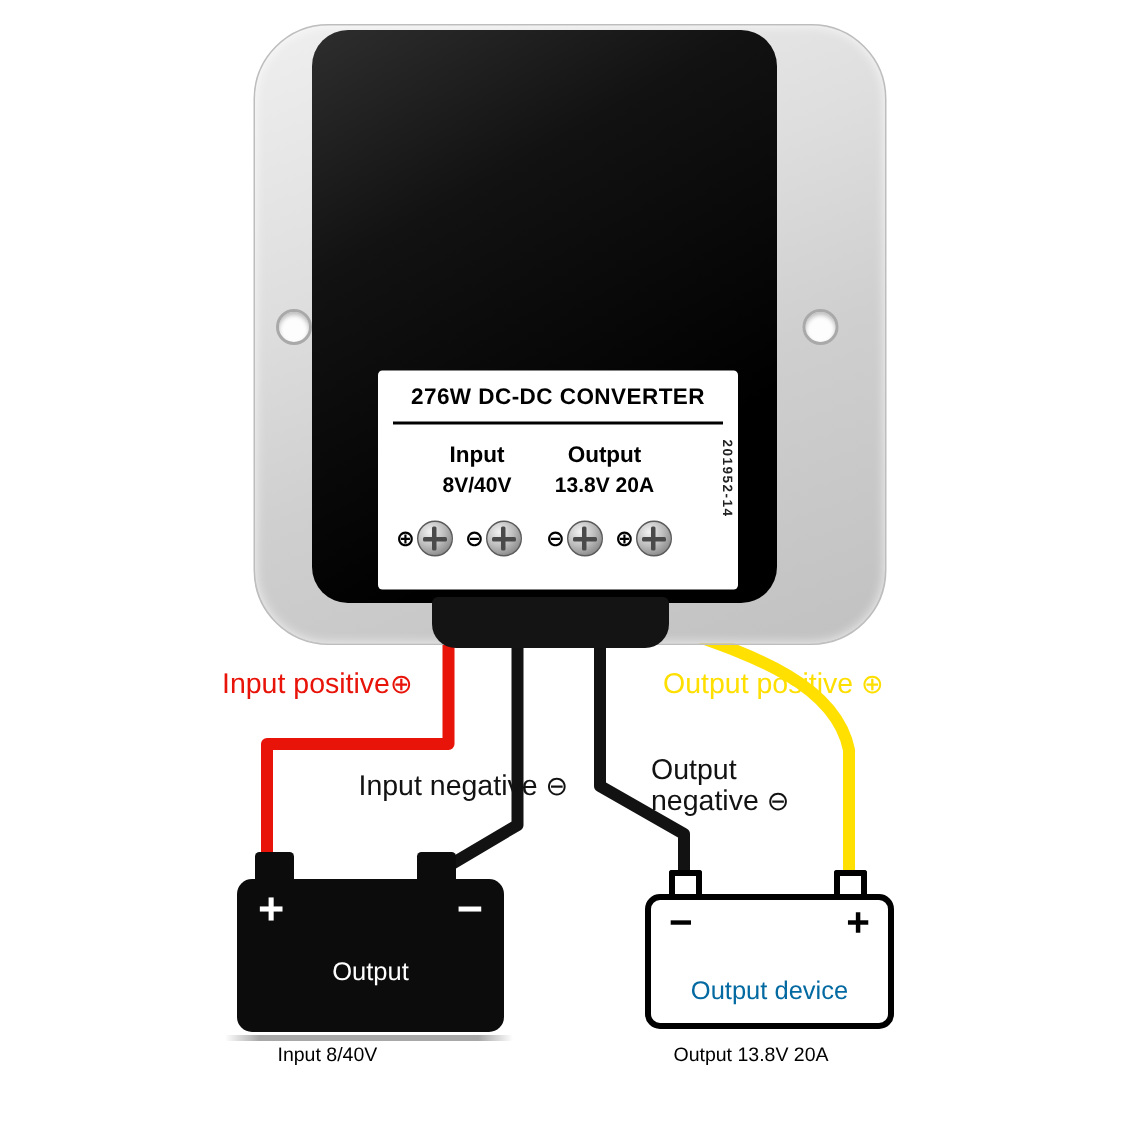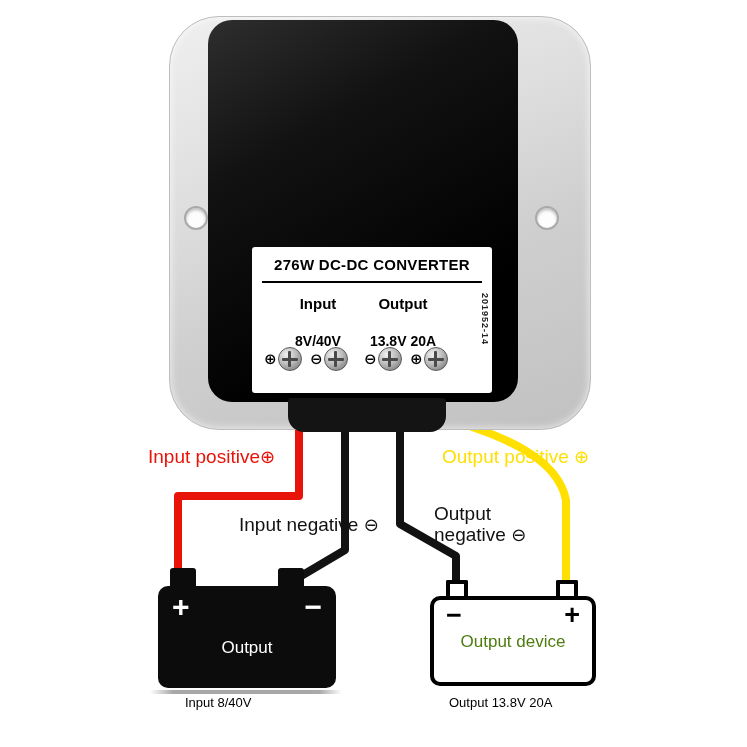--- a/index.html
+++ b/index.html
@@ -34,21 +34,21 @@
   }
   .label-title{
     position:absolute;top:9px;left:0;width:100%;text-align:center;
     font-size:15px;font-weight:bold;letter-spacing:.3px;white-space:nowrap;
   }
   .label-divider{position:absolute;left:10px;right:10px;top:34px;height:2px;background:#000;}
   .col{position:absolute;text-align:center;}
   .col-input{left:26px;top:48px;width:80px;}
   .col-output{left:111px;top:48px;width:80px;}
   .col-header{font-size:15px;font-weight:bold;}
-  .col-spec{font-size:14px;font-weight:bold;margin-top:21px;white-space:nowrap;}
+  .col-spec{font-size:14px;font-weight:bold;margin-top:3px;white-space:nowrap;}
   .terminal{position:absolute;top:100px;display:flex;align-items:center;gap:1px;}
   .t1{left:12px;} .t2{left:58px;} .t3{left:112px;} .t4{left:158px;}
   .tsym{font-family:"DejaVu Sans", sans-serif;font-size:15px;font-weight:bold;line-height:1;}
   .screw{
     position:relative;width:22px;height:22px;border-radius:50%;
     border:1px solid #5a5a5a;flex:0 0 auto;
     background:radial-gradient(circle at 35% 30%,#f2f2f2,#bdbdbd 45%,#8a8a8a 80%,#707070);
   }
   .screw::before{content:"";position:absolute;left:3px;right:3px;top:50%;height:3px;margin-top:-1.5px;background:#4a4a4a;border-radius:1px;}
   .screw::after{content:"";position:absolute;top:3px;bottom:3px;left:50%;width:3px;margin-left:-1.5px;background:#4a4a4a;border-radius:1px;}
@@ -77,21 +77,21 @@
     position:absolute;left:150px;top:690px;width:192px;height:4px;border-radius:2px;z-index:1;
     background:linear-gradient(90deg,rgba(168,168,168,0) 0%,#a8a8a8 12%,#a8a8a8 88%,rgba(168,168,168,0) 100%);
   }
   
   .device{position:absolute;left:430px;top:580px;width:166px;height:106px;z-index:6;}
   .dev-post{position:absolute;top:0;width:22px;height:22px;background:#fff;border:4px solid #000;border-bottom:none;border-radius:2px 2px 0 0;box-sizing:border-box;}
   .dev-post-l{left:16px;} .dev-post-r{left:126px;}
   .dev-body{position:absolute;left:0;top:16px;width:166px;height:90px;background:#fff;border:4px solid #000;border-radius:10px;box-sizing:border-box;}
   .dev-sign{position:absolute;top:2px;font-size:27px;font-weight:bold;color:#000;line-height:1;}
   .dev-minus{left:12px;} .dev-plus{right:12px;}
-  .dev-name{position:absolute;top:32px;left:0;width:100%;text-align:center;font-size:17px;color:#4d7c0f;}
+  .dev-name{position:absolute;top:51px;left:0;width:100%;text-align:center;font-size:17px;color:#0369a1;}
   
   .caption{position:absolute;z-index:7;font-size:13px;color:#000;white-space:nowrap;}
   .cap-left{left:185px;top:695px;}
   .cap-right{left:449px;top:695px;}
 </style>
 </head>
 <body>
 
 <div class="stage">
 

